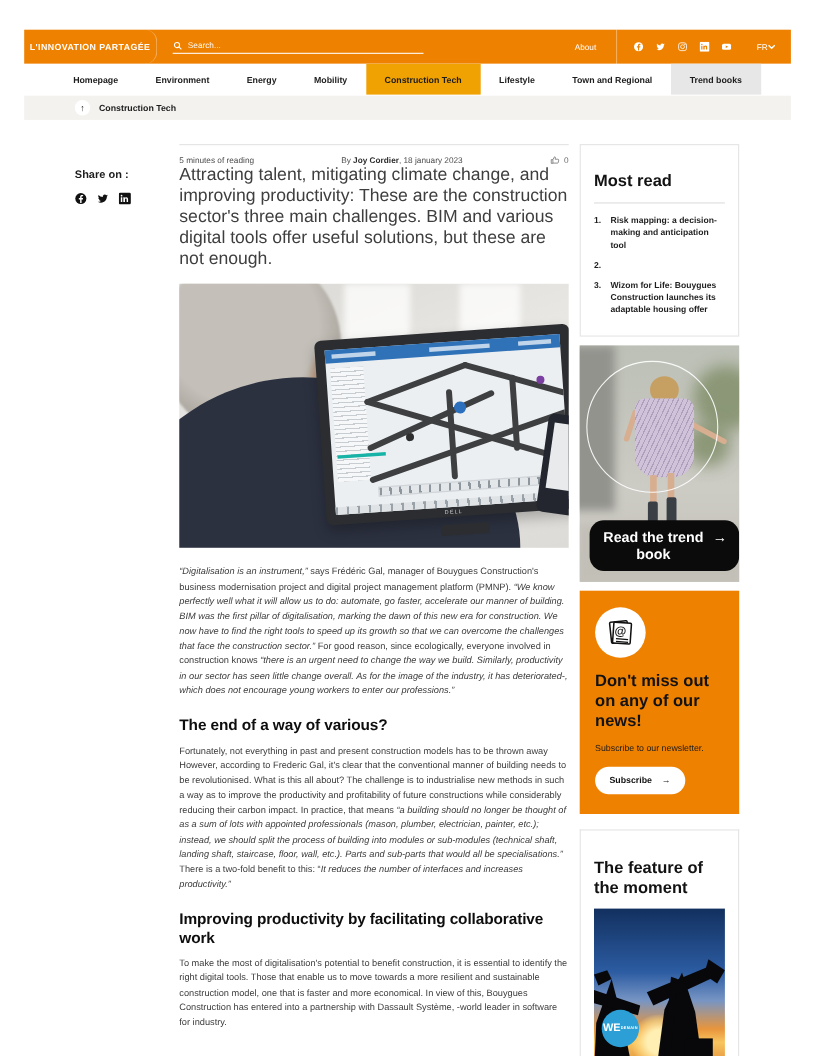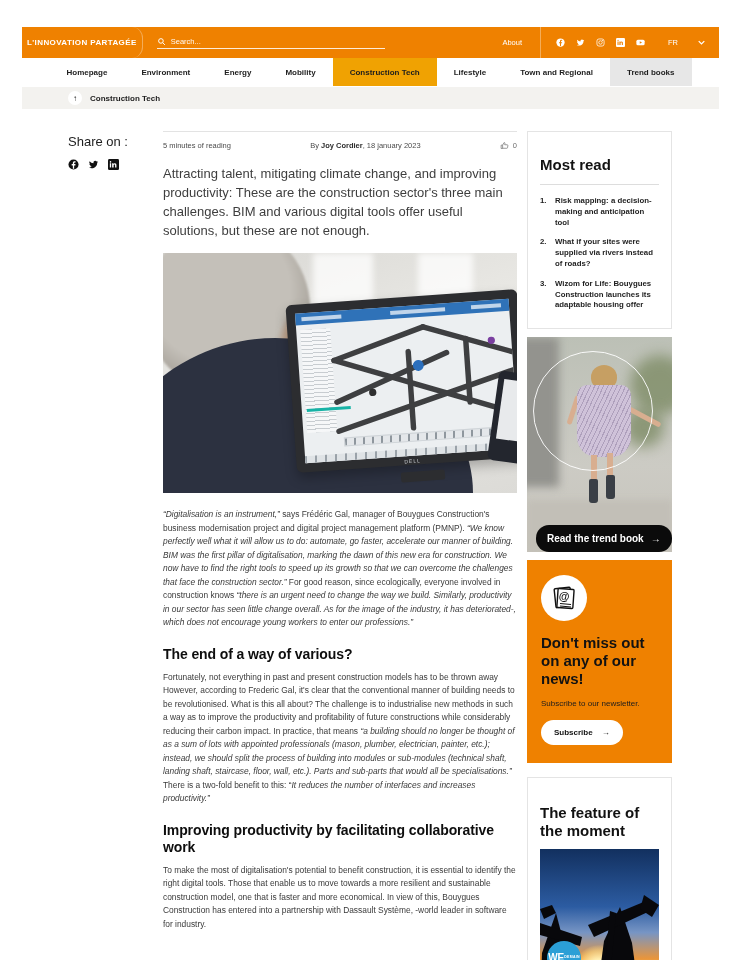--- a/index.html
+++ b/index.html
@@ -15,51 +15,51 @@
     border-bottom: 1px solid rgba(255,255,255,.85); padding-bottom: 2px; }
   .searchwrap svg { flex: 0 0 auto; }
   .searchwrap input { background: transparent; border: none; outline: none; color: #fff;
     font-size: 7.5px; width: 100%; font-family: "Liberation Sans", sans-serif; }
   .searchwrap input::placeholder { color: rgba(255,255,255,.95); }
   .topspacer { flex: 1; }
   .about { font-size: 7.5px; padding: 0 18px; cursor: pointer; }
   .vsep { width: 1px; height: 100%; background: rgba(255,255,255,.35); }
   .socials { display: flex; align-items: center; gap: 11px; padding: 0 15px; }
   .socials .sic { width: 9px; height: 9px; display: block; cursor: pointer; }
-  .lang { font-size: 7.5px; display: flex; align-items: center; gap: 20px; padding: 0 14px 0 8px; cursor: pointer; }
+  .lang { font-size: 7.5px; display: flex; align-items: center; gap: 0; padding: 0 14px 0 8px; cursor: pointer; }
 
   
   .nav { height: 28px; background: #fff; display: flex; justify-content: center; align-items: stretch; }
   .nav-item { display: flex; align-items: center; padding: 0 17px; font-size: 8px; font-weight: bold;
     color: #1d1d1d; cursor: pointer; white-space: nowrap; }
   .nav-item.active { background: #f0a202; }
   .nav-item.muted { background: #e7e7e7; }
 
   
   .breadcrumb { height: 22px; background: #f3f2ef; display: flex; align-items: center; gap: 8px;
     padding-left: 46px; margin-top: 1px; }
   .bc-circle { width: 14px; height: 14px; border-radius: 50%; background: #fff; display: flex;
     align-items: center; justify-content: center; font-size: 8px; color: #222; cursor: pointer; }
   .bc-label { font-size: 8px; font-weight: bold; color: #1d1d1d; }
 
   
   .main { display: flex; padding: 22px 0 0 46px; }
   .share-rail { width: 95px; flex: 0 0 auto; padding-top: 3px; }
-  .share-label { font-size: 13px; font-weight: normal; color: #1d1d1d; }
+  .share-label { font-size: 10px; font-weight: bold; color: #1d1d1d; margin-top: 20px; }
   .share-icons { display: flex; gap: 9px; margin-top: 10px; }
   .share-icons .sic { width: 11px; height: 11px; cursor: pointer; }
 
   .article { width: 354px; flex: 0 0 auto; }
   h1 { font-size: 19.5px; line-height: 1.23; color: #101010; letter-spacing: -.2px; margin-bottom: 17px; }
   .meta-divider { border-top: 1px solid #e3e3e3; }
   .meta { display: flex; align-items: center; justify-content: space-between; padding-top: 9px;
     font-size: 7.5px; color: #4c4c4c; }
   .byline b { color: #2c2c2c; }
   .like { display: flex; align-items: center; gap: 4px; color: #6d6d6d; cursor: pointer; }
-  .intro { font-size: 13px; line-height: 19px; color: #3e3e3e; margin-top: 14px; }
+  .intro { font-size: 16px; line-height: 19px; color: #3e3e3e; margin-top: 0; }
 
   
   .hero { position: relative; width: 354px; height: 240px; margin-top: 13px; overflow: hidden;
     background: linear-gradient(160deg, #d8d7d3 0%, #e9e8e4 45%, #dcdbd7 100%); }
   .win { position: absolute; background: rgba(255,255,255,.75); filter: blur(3px); }
   .hero-chair { position: absolute; left: 120px; top: 60px; width: 12px; height: 42px; background: #8a3a2e;
     filter: blur(2px); opacity: .8; }
   .hero-head { position: absolute; left: -18px; top: -30px; width: 165px; height: 170px; border-radius: 50%;
     background: radial-gradient(circle at 45% 40%, #c4c0b9 0 52%, #a9a49c 70%, rgba(169,164,156,0) 72%);
     filter: blur(1px); }
@@ -117,22 +117,22 @@
     border-radius: 10px 10px 20px 20px; background: #cfc2d9;
     background-image: repeating-linear-gradient(115deg, rgba(88,70,112,.28) 0 1px, transparent 1px 4px); }
   .g-arm-l { position: absolute; left: 2px; top: 30px; width: 5px; height: 30px; background: #d8ae90;
     border-radius: 3px; transform: rotate(18deg); }
   .g-arm-r { position: absolute; right: -8px; top: 34px; width: 5px; height: 36px; background: #d8ae90;
     border-radius: 3px; transform: rotate(-62deg); }
   .g-leg { position: absolute; top: 90px; width: 6px; height: 26px; background: #d8ae90; }
   .g-boot { position: absolute; top: 114px; width: 9px; height: 24px; background: #3a3f46; border-radius: 2px 2px 3px 3px; }
   .tc-circle { position: absolute; left: 6px; top: 14px; width: 120px; height: 120px; border-radius: 50%;
     border: 1.5px solid rgba(255,255,255,.9); }
-  .tc-btn { position: absolute; left: 9px; bottom: 0; background: #0b0b0b; color: #fff; border: none;
-    border-radius: 13px; padding: 8px 11px; font-size: 10px; font-weight: bold; display: flex;
+  .tc-btn { position: absolute; left: 9px; bottom: 10px; background: #0b0b0b; color: #fff; border: none;
+    border-radius: 13px; padding: 8px 11px; font-size: 13px; font-weight: bold; display: flex;
     align-items: flex-start; gap: 7px; cursor: pointer; font-family: "Liberation Sans", sans-serif; }
 
   .newsletter { margin-top: 8px; background: #ef8100; padding: 15px 14px 18px; }
   .nl-circle { width: 46px; height: 46px; border-radius: 50%; background: #fff; display: flex;
     align-items: center; justify-content: center; }
   .newsletter h3 { margin-top: 13px; }
   .nl-sub { font-size: 8px; color: #1c1c1c; margin-top: 11px; }
   .nl-btn { margin-top: 12px; background: #fff; color: #111; border: none; border-radius: 14px;
     padding: 8px 13px; font-size: 8px; font-weight: bold; display: flex; align-items: center; gap: 9px;
     cursor: pointer; font-family: "Liberation Sans", sans-serif; }
@@ -299,21 +299,20 @@
       <div class="box">
         <h3>Most read</h3>
         <div class="box-rule"></div>
         <div id="most-read-list">
             <div class="mr-item">
               <span class="mr-num">1.</span>
               <span class="mr-txt">Risk mapping: a decision-making and anticipation tool</span>
             </div>
             <div class="mr-item">
               <span class="mr-num">2.</span>
-              <span class="mr-txt">What if your sites were supplied via rivers instead of roads?</span>
             </div>
             <div class="mr-item">
               <span class="mr-num">3.</span>
               <span class="mr-txt">Wizom for Life: Bouygues Construction launches its adaptable housing offer</span>
             </div>
           </div>
       </div>
 
       <div class="trend-card">
         <div class="tc-bldg"></div>

